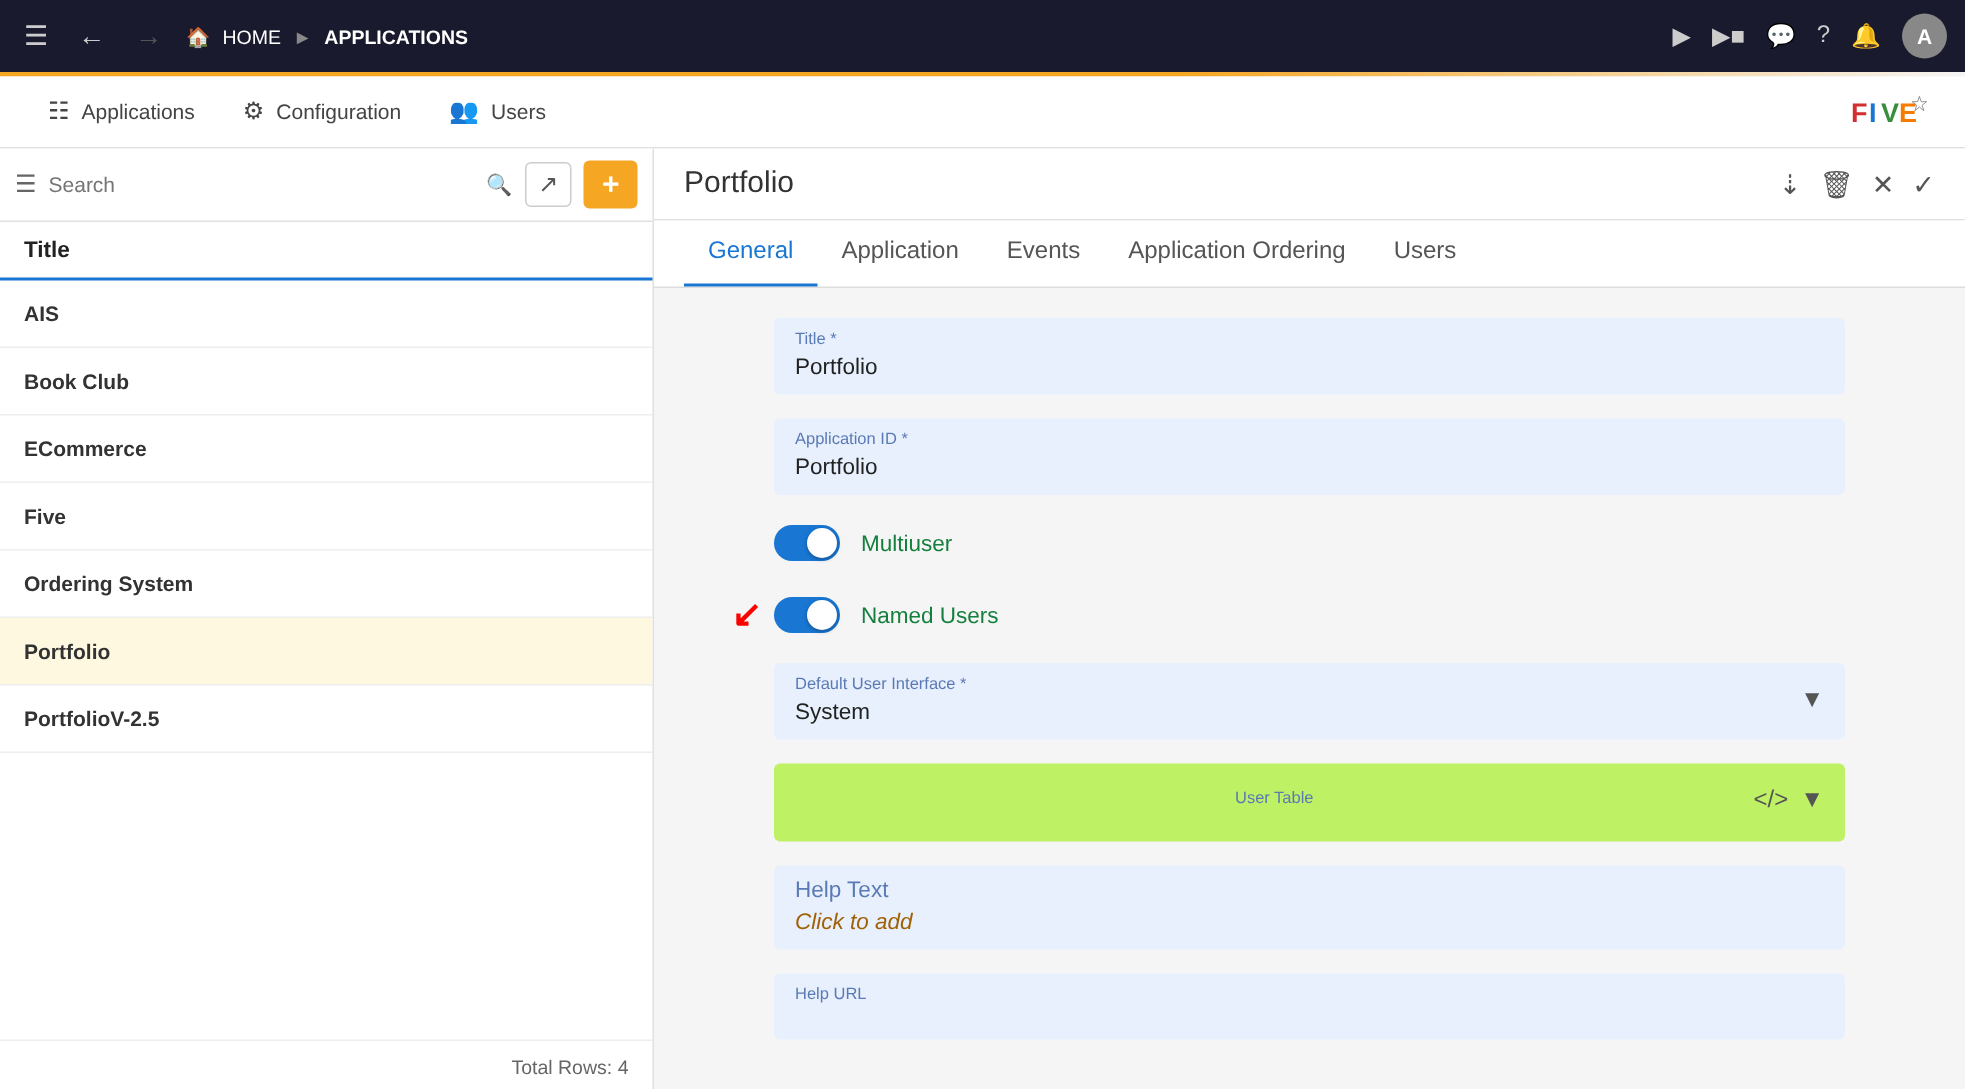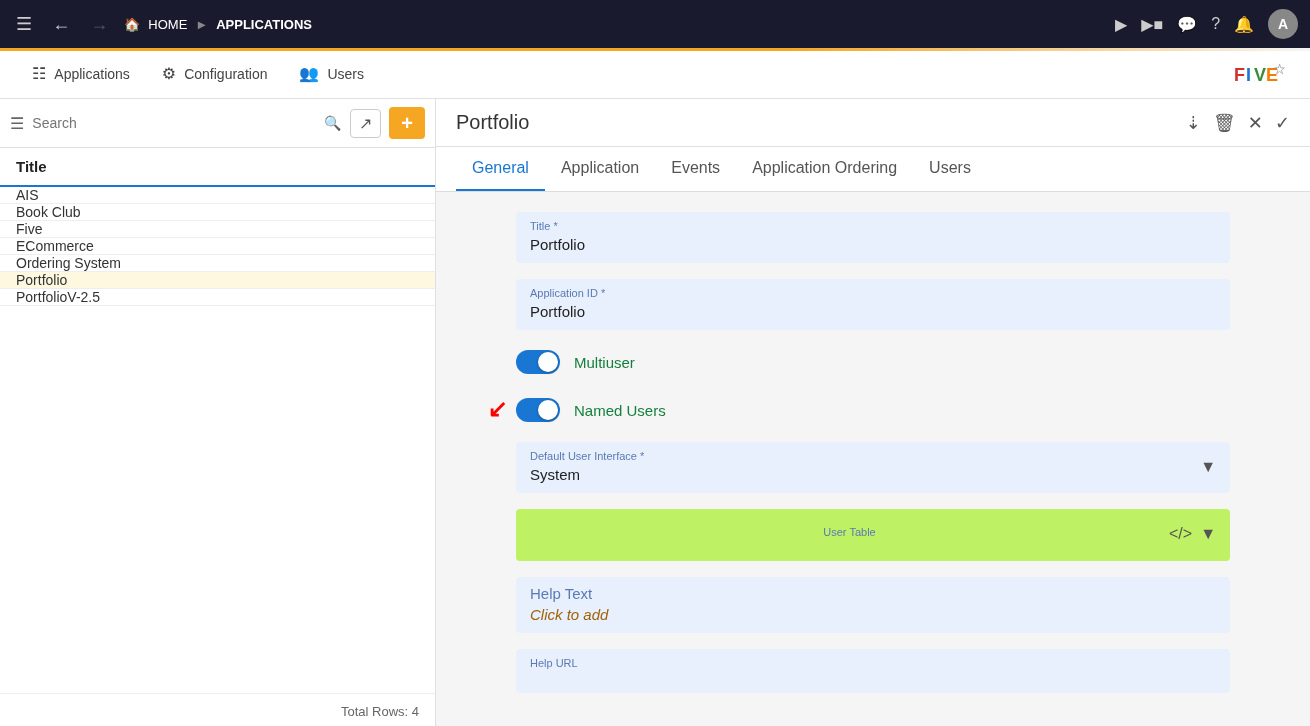--- a/index.html
+++ b/index.html
@@ -110,25 +110,26 @@
     .sidebar-header {
       padding: 10px 16px;
       font-size: 15px;
       font-weight: 600;
       color: #222;
       border-bottom: 2px solid #1976d2;
     }
 
     .sidebar-list { flex: 1; overflow-y: auto; }
     .sidebar-list-item {
-      padding: 0 16px;
+      padding: 14px 16px;
       font-size: 14px;
       color: #333;
       border-bottom: 1px solid #eee;
       cursor: pointer;
+      font-weight: bold;
     }
     .sidebar-list-item.active { background: #fff8e1; }
 
     .sidebar-footer {
       padding: 10px 16px;
       font-size: 13px;
       color: #666;
       border-top: 1px solid #eee;
       text-align: right;
     }
@@ -360,22 +361,22 @@
       </div>
       <button class="expand-btn">↗</button>
       <button class="add-btn">+</button>
     </div>
     <div class="sidebar-header">
       <span>Title</span>
     </div>
     <div class="sidebar-list">
       <div class="sidebar-list-item">AIS</div>
       <div class="sidebar-list-item">Book Club</div>
+      <div class="sidebar-list-item">ECommerce</div>
       <div class="sidebar-list-item">Five</div>
-      <div class="sidebar-list-item">ECommerce</div>
       <div class="sidebar-list-item">Ordering System</div>
       <div class="sidebar-list-item active">Portfolio</div>
       <div class="sidebar-list-item">PortfolioV-2.5</div>
     </div>
     <div class="sidebar-footer">
       <span>Total Rows: 4</span>
     </div>
   </div>
 
   <div class="content-area">

